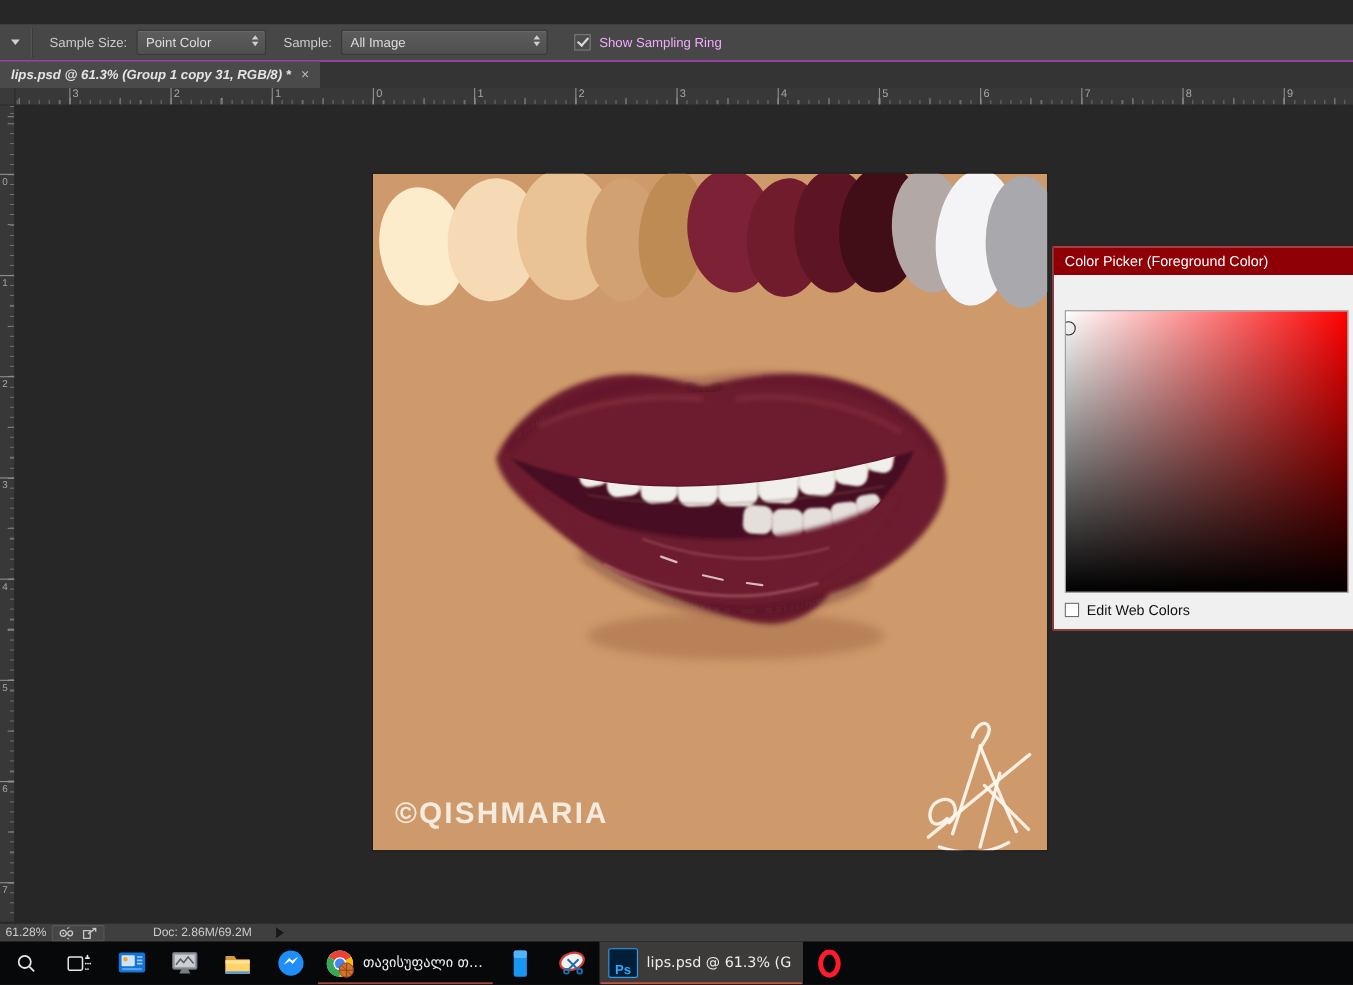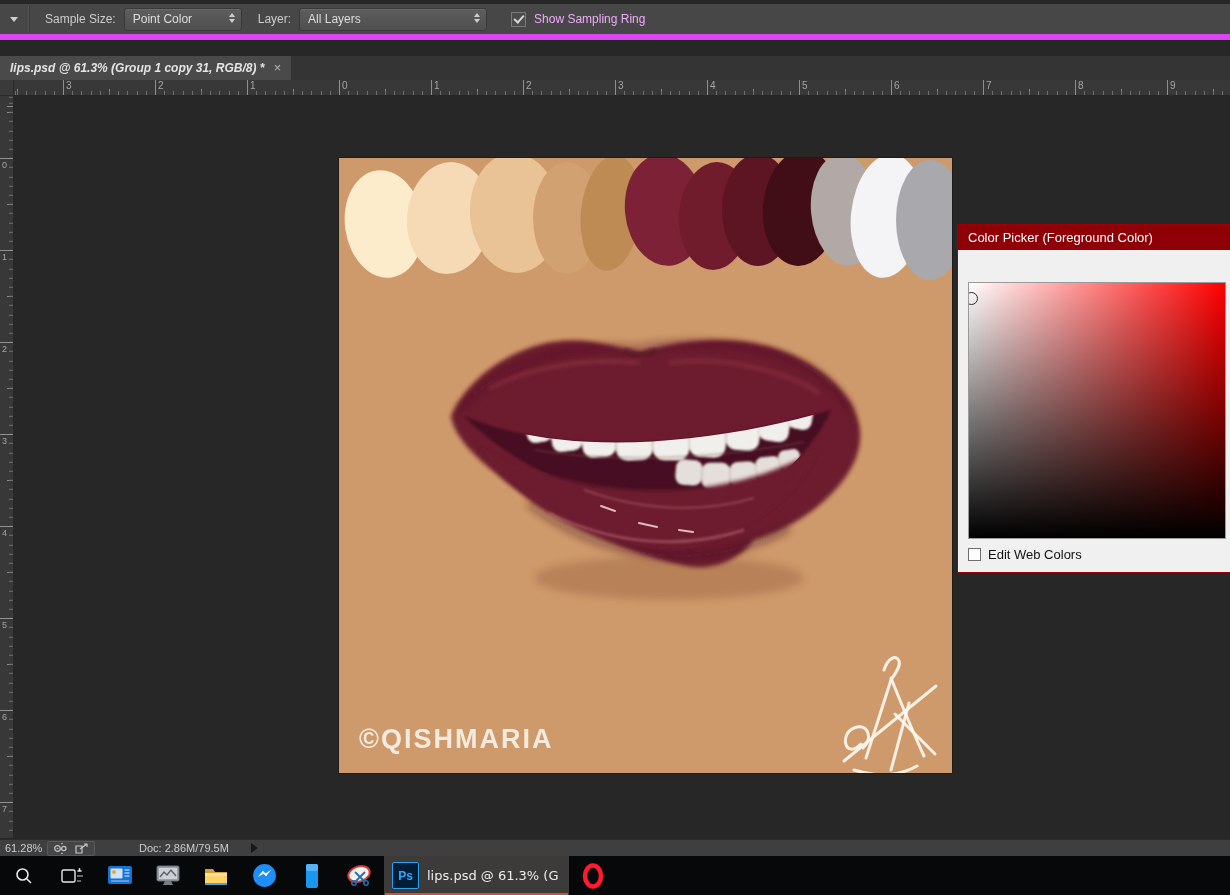--- a/index.html
+++ b/index.html
@@ -5,22 +5,22 @@
   html,body{margin:0;padding:0;background:#000;}
   #app{position:relative;width:1230px;height:895px;overflow:hidden;background:#272727;
        font-family:"Liberation Sans",sans-serif;-webkit-font-smoothing:antialiased;}
 
   
   .menu-bar{position:absolute;left:0;top:0;width:1230px;height:20px;background:#3b3b3b;
             display:flex;align-items:center;padding-left:4px;border-bottom:1px solid #2e2e2e;box-sizing:border-box;}
   .menu-item{padding:0 10px;font-size:12px;color:#d8d8d8;line-height:20px;cursor:default;}
 
   
-  .options-bar{position:absolute;left:0;top:4px;width:1230px;height:36px;background:#474747;
-               display:flex;align-items:center;border-bottom:6px solid #d946ef;box-sizing:border-box;}
+  .options-bar{position:absolute;left:0;top:22px;width:1230px;height:36px;background:#474747;
+               display:flex;align-items:center;border-bottom:3px solid #d946ef;box-sizing:border-box;}
   .tool-caret{margin-left:10px;width:0;height:0;border-left:4px solid transparent;border-right:4px solid transparent;
               border-top:5px solid #cfcfcf;}
   .opt-sep{width:1px;height:26px;background:#565656;margin-left:10px;box-shadow:1px 0 0 #3a3a3a;}
   .opt-label{font-size:12px;color:#cccccc;margin-left:16px;}
   .dropdown{position:relative;height:21px;margin-left:8px;background:linear-gradient(#5d5d5d,#4f4f4f);
             border:1px solid #393939;border-radius:3px;box-shadow:inset 0 1px 0 rgba(255,255,255,.08);
             display:flex;align-items:center;cursor:default;}
   .dropdown .dd-value{font-size:12px;color:#dddddd;padding:0 8px;white-space:nowrap;}
   .dd-arrows{position:absolute;right:6px;top:4px;display:flex;flex-direction:column;gap:2px;}
   .dd-arrows i{display:block;width:0;height:0;border-left:3.5px solid transparent;border-right:3.5px solid transparent;}
@@ -91,43 +91,43 @@
 
   
   .taskbar{position:absolute;left:0;top:856px;width:1230px;height:39px;background:#07080a;display:flex;align-items:stretch;}
   .tb-btn{width:48px;display:flex;align-items:center;justify-content:center;position:relative;cursor:default;}
   .tb-task{width:auto;padding:0 10px 0 8px;display:flex;align-items:center;gap:8px;position:relative;cursor:default;}
   .tb-task .tb-title{font-family:"DejaVu Sans",sans-serif;font-size:13px;color:#ececec;white-space:nowrap;
                      overflow:hidden;max-width:120px;}
   .tb-underline{position:absolute;left:1px;right:1px;bottom:0;height:2px;}
   .tb-ps{background:#3c3b3a;}
   .ps-logo{width:25px;height:25px;background:#001e36;border:1.5px solid #2ca0f2;border-radius:2px;
-           color:#31a8ff;font-size:12px;font-weight:bold;display:flex;align-items:center;justify-content:center;
+           color:#31a8ff;font-size:12px;font-weight:bold;display:flex;align-items:flex-end;justify-content:center;
            box-sizing:content-box;}
 </style>
 </head>
 <body>
 
 <div id="app">
 
 
   <div class="options-bar">
     <div class="tool-caret"></div>
     <div class="opt-sep"></div>
     <span class="opt-label">Sample Size:</span>
     <div class="dropdown dd-size">
       <span class="dd-value">Point Color</span>
       <span class="dd-arrows">
           <i class="up"></i>
           <i class="dn"></i>
         </span>
     </div>
-    <span class="opt-label">Layer:</span>
+    <span class="opt-label">Sample:</span>
     <div class="dropdown dd-sample">
-      <span class="dd-value">All Layers</span>
+      <span class="dd-value">All Image</span>
       <span class="dd-arrows">
           <i class="up"></i>
           <i class="dn"></i>
         </span>
     </div>
     <div class="opt-check checked" id="sampling-ring-check"></div>
     <span class="opt-check-label">Show Sampling Ring</span>
   </div>
 
   <div class="tab-bar">
@@ -295,21 +295,21 @@
         <circle cx="4.5" cy="5.5" r="2.8" fill="none" stroke="#c6c6c6" stroke-width="1.2"></circle>
         <circle cx="4.5" cy="5.5" r="0.8" fill="#c6c6c6"></circle>
         <circle cx="10.8" cy="5.5" r="2.2" fill="none" stroke="#c6c6c6" stroke-width="1.2"></circle>
         <path d="M8 1 l2-1 M8 10 l2 1" stroke="#c6c6c6" stroke-width="1"></path>
       </svg>
       <svg width="15" height="11" viewBox="0 0 15 11">
         <path d="M2,3 h6 v7 h-6 z" fill="none" stroke="#c6c6c6" stroke-width="1.2"></path>
         <path d="M6,6 L13,1 M10,1 h3 v3" fill="none" stroke="#c6c6c6" stroke-width="1.2"></path>
       </svg>
     </span>
-    <span class="status-doc">Doc: 2.86M/79.5M</span>
+    <span class="status-doc">Doc: 2.86M/69.2M</span>
     <div class="status-arrow"></div>
   </div>
 
   <div class="taskbar">
     <div class="tb-btn">
       <svg width="20" height="20" viewBox="0 0 20 20">
         <circle cx="8.5" cy="8.5" r="5.5" fill="none" stroke="#e8e8e8" stroke-width="1.6"></circle>
         <path d="M12.7,12.7 L17,17" stroke="#e8e8e8" stroke-width="1.6"></path>
       </svg>
     </div>
@@ -343,20 +343,36 @@
         <rect x="2" y="8" width="22" height="3" fill="#fde398"></rect>
         <rect x="2" y="18" width="22" height="2" fill="#49a0e8"></rect>
       </svg>
     </div>
     <div class="tb-btn">
       <svg width="25" height="25" viewBox="0 0 24 24">
         <circle cx="12" cy="12" r="11" fill="#1f8ff7"></circle>
         <path d="M5.5,13.5 L10.5,7.5 L13,10 L18.5,6.5 L13.5,12.8 L11,10.3 Z" fill="#ffffff"></path>
       </svg>
     </div>
+    <div class="tb-task">
+      <svg width="26" height="26" viewBox="0 0 24 24">
+        <circle cx="12" cy="12" r="11" fill="#ffffff"></circle>
+        <path d="M12,12 L2.47,6.5 A11,11 0 0 1 21.53,6.5 Z" fill="#ea4335"></path>
+        <path d="M12,12 L2.47,6.5 A11,11 0 0 0 12,23 Z" fill="#34a853"></path>
+        <path d="M12,12 L12,23 A11,11 0 0 0 21.53,6.5 Z" fill="#fbbc05"></path>
+        <circle cx="12" cy="12" r="5.4" fill="#ffffff"></circle>
+        <circle cx="12" cy="12" r="4.2" fill="#4285f4"></circle>
+        <g>
+          <circle cx="17.5" cy="17.5" r="6" fill="#d2722e" stroke="#8a4418" stroke-width="0.8"></circle>
+          <path d="M11.8,17.5 h11.4 M17.5,11.8 v11.4 M13.5,13.5 q4,4 8,8" fill="none" stroke="#8a4418" stroke-width="0.8"></path>
+        </g>
+      </svg>
+      <span class="tb-title">თავისუფალი თ...</span>
+      <div class="tb-underline" id="chrome-underline" style="background: rgb(157, 75, 57);"></div>
+    </div>
     <div class="tb-btn">
       <svg width="16" height="26" viewBox="0 0 16 26">
         <rect x="2" y="1" width="12" height="24" rx="2" fill="#1896f0"></rect>
         <rect x="2" y="1" width="12" height="7" rx="2" fill="#54b4f7"></rect>
       </svg>
     </div>
     <div class="tb-btn">
       <svg width="28" height="24" viewBox="0 0 28 24">
         <ellipse cx="13" cy="10" rx="11" ry="7.5" fill="#f4f2ee" stroke="#cf3a3a" stroke-width="2" transform="rotate(-18 13 10)"></ellipse>
         <path d="M9,8 L19,18 M19,8 L9,18" stroke="#1f6fb2" stroke-width="1.8"></path>

